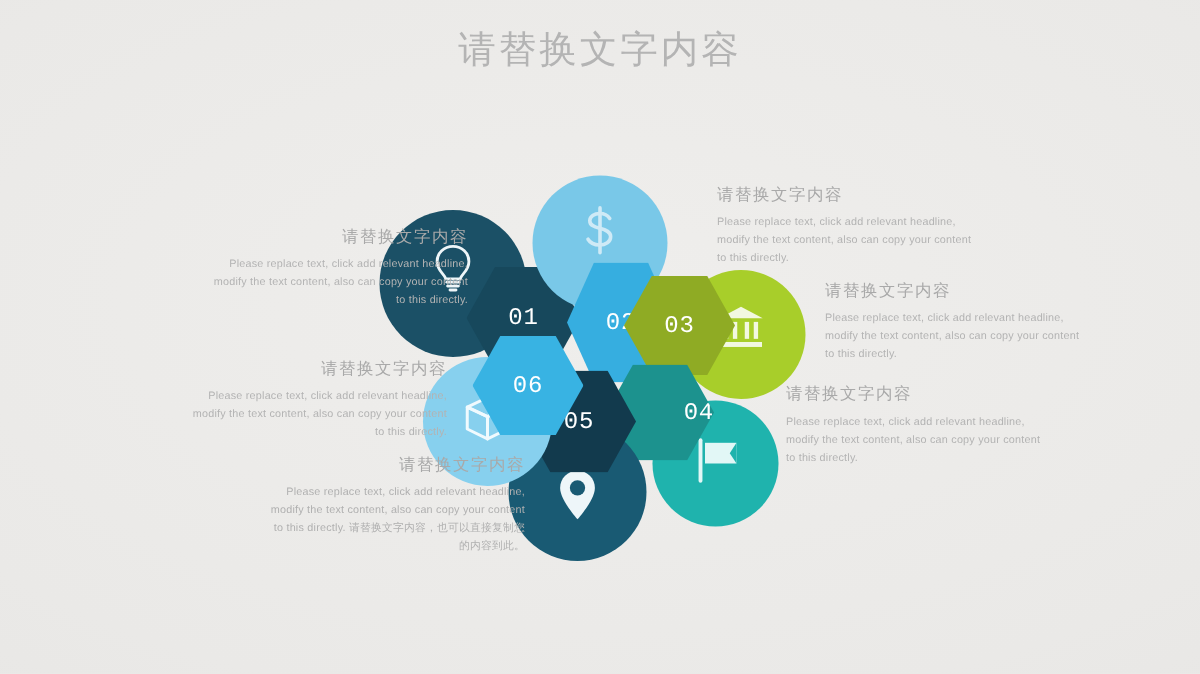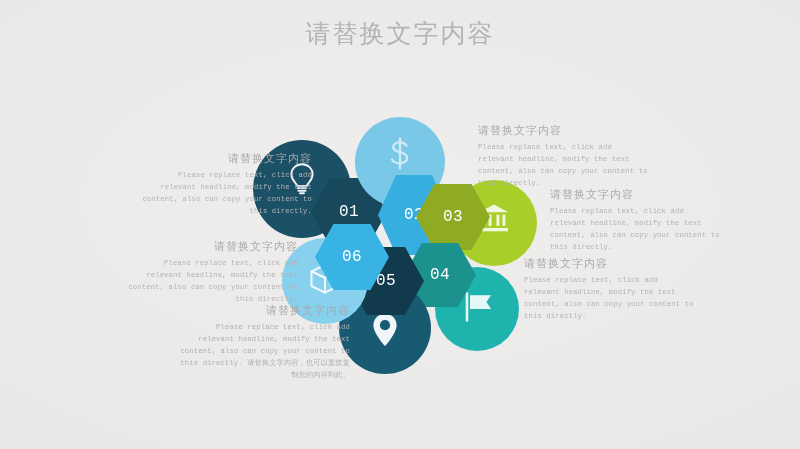--- a/index.html
+++ b/index.html
@@ -96,21 +96,20 @@
     margin: 0 0 5px 0;
     line-height: 1.2;
     white-space: nowrap;
   }
   .tblock .tb {
     font-size: 7.2px;
     color: #b3b3b3;
     line-height: 1.65;
     margin: 0;
     letter-spacing: 0.15px;
-    font-family: Liberation Mono, monospace;
   }
   .tblock.right-al { text-align: right; }
   .tblock.left-al  { text-align: left; }
   .tblock .tb.mixed { color: #b0b0b0; }
 </style>
 </head>
 <body>
 
 <div class="slide">
 
@@ -172,21 +171,21 @@
     <div class="node">
       <div class="circ" style="left:435px; top:267px; width:84px; height:84px; background:#1fb3ad;"></div>
       <div class="gicon" style="left:462px; top:292px; width:32px; height:30px;">
         <svg viewBox="0 0 32 30" width="32" height="30">
           <line x1="5.0" y1="1.5" x2="5.0" y2="28.5" stroke="#e2f7f6" stroke-width="2.6" stroke-linecap="round"></line>
           <path d="M8.0 3.2 H29.0 V17.0 H8.0 Z" fill="#e2f7f6"></path>
           <path d="M29.0 3.2 v13.8 l-4.5 -6.9 z" fill="#1fb3ad"></path>
         </svg>
       </div>
       <div class="hexwrap" style="left:404px; top:243px; width:72px; height:64px;">
-        <div class="hex" style="background:#1c928e;">
+        <div class="hex" style="background:#1c928e;justify-content:flex-end;">
           <span class="hexnum">04</span>
         </div>
       </div>
     </div>
 
     <div class="node">
       <div class="circ" style="left:339px; top:282px; width:92px; height:92px; background:#195a73;"></div>
       <div class="gicon" style="left:370px; top:312px; width:30px; height:36px;">
         <svg viewBox="0 0 30 36" width="30" height="36">
           <path d="M15 1.8 C8.4 1.8 3.4 6.9 3.4 13.3 C3.4 21.3 15 34.2 15 34.2 C15 34.2 26.6 21.3 26.6 13.3 C26.6 6.9 21.6 1.8 15 1.8 Z" fill="#eef6f9"></path>

